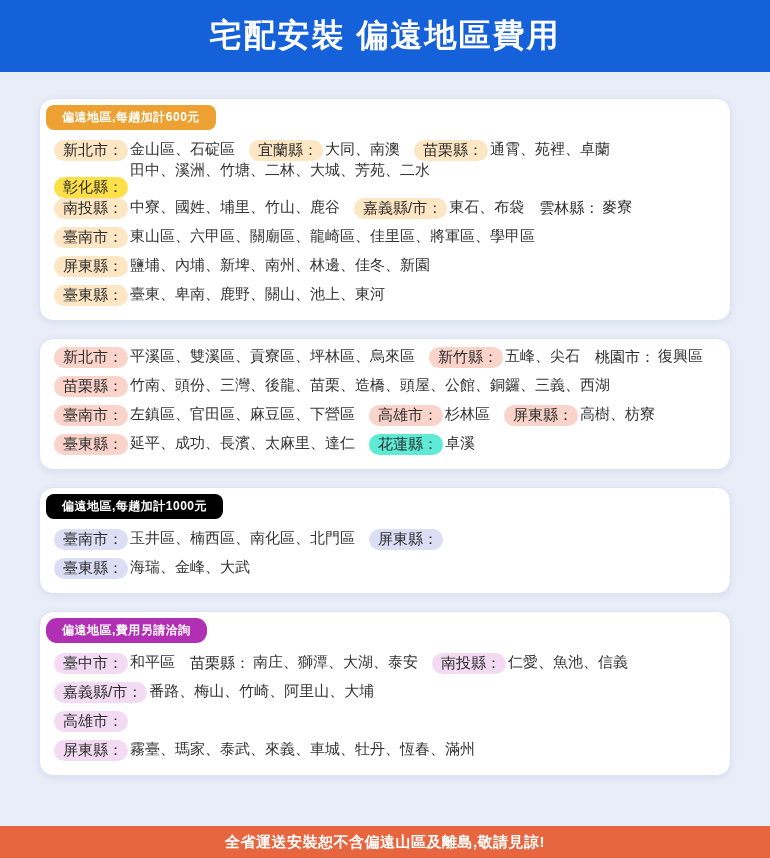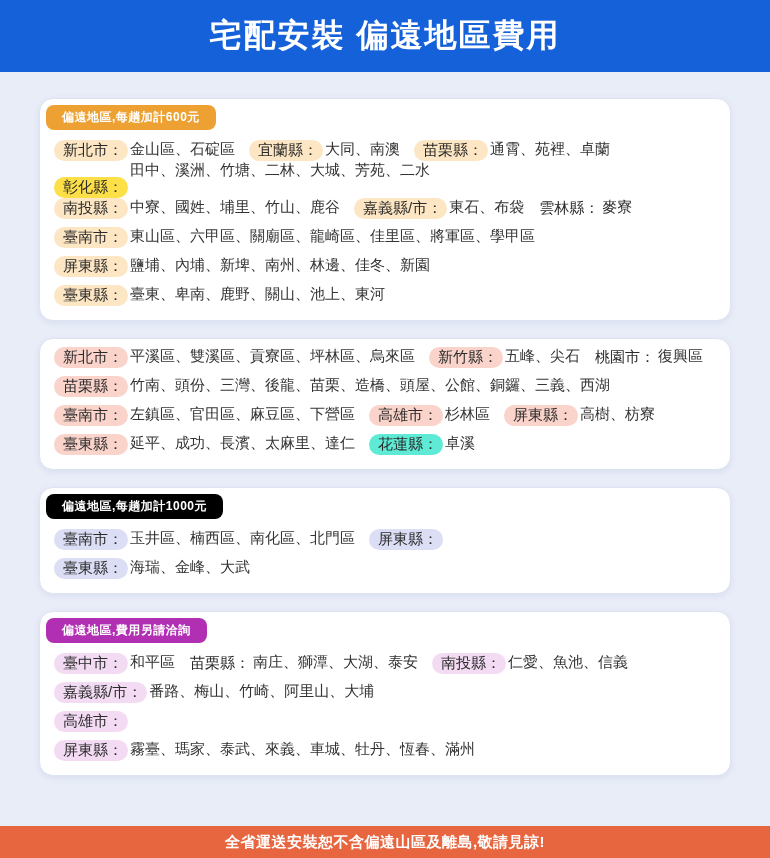--- a/index.html
+++ b/index.html
@@ -177,21 +177,21 @@
         </span>
         <span class="seg">
           <span class="tag hl" style="background: rgb(220, 222, 245);">屏東縣：</span>
         </span>
       </div><div class="line">
         <span class="seg">
           <span class="tag hl" style="background: rgb(220, 222, 245);">臺東縣：</span>
           <span class="areas">海瑞、金峰、大武</span>
         </span>
       </div></section>
-    <section class="card"><div class="badge" style="background: rgb(177, 47, 179);">偏遠地區,費用另請洽詢</div><div class="line">
+    <section class="card"><div class="badge" style="background: rgb(177, 47, 179); border-radius: 11px;">偏遠地區,費用另請洽詢</div><div class="line">
         <span class="seg">
           <span class="tag hl" style="background: rgb(243, 220, 243);">臺中市：</span>
           <span class="areas">和平區</span>
         </span>
         <span class="seg">
           <span class="tag">苗栗縣：</span>
           <span class="areas">南庄、獅潭、大湖、泰安</span>
         </span>
         <span class="seg">
           <span class="tag hl" style="background: rgb(243, 220, 243);">南投縣：</span>

